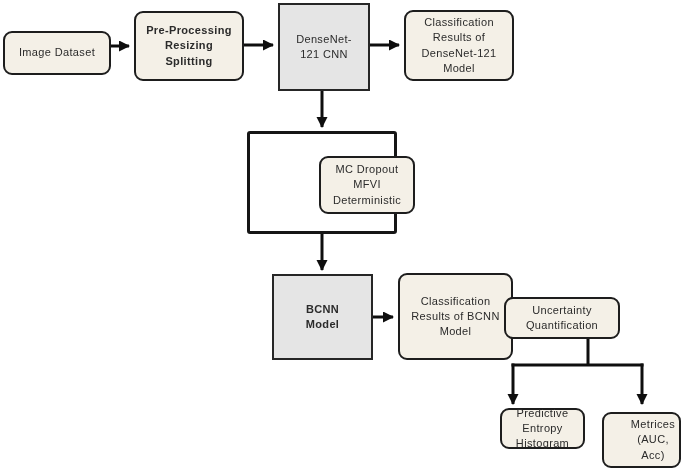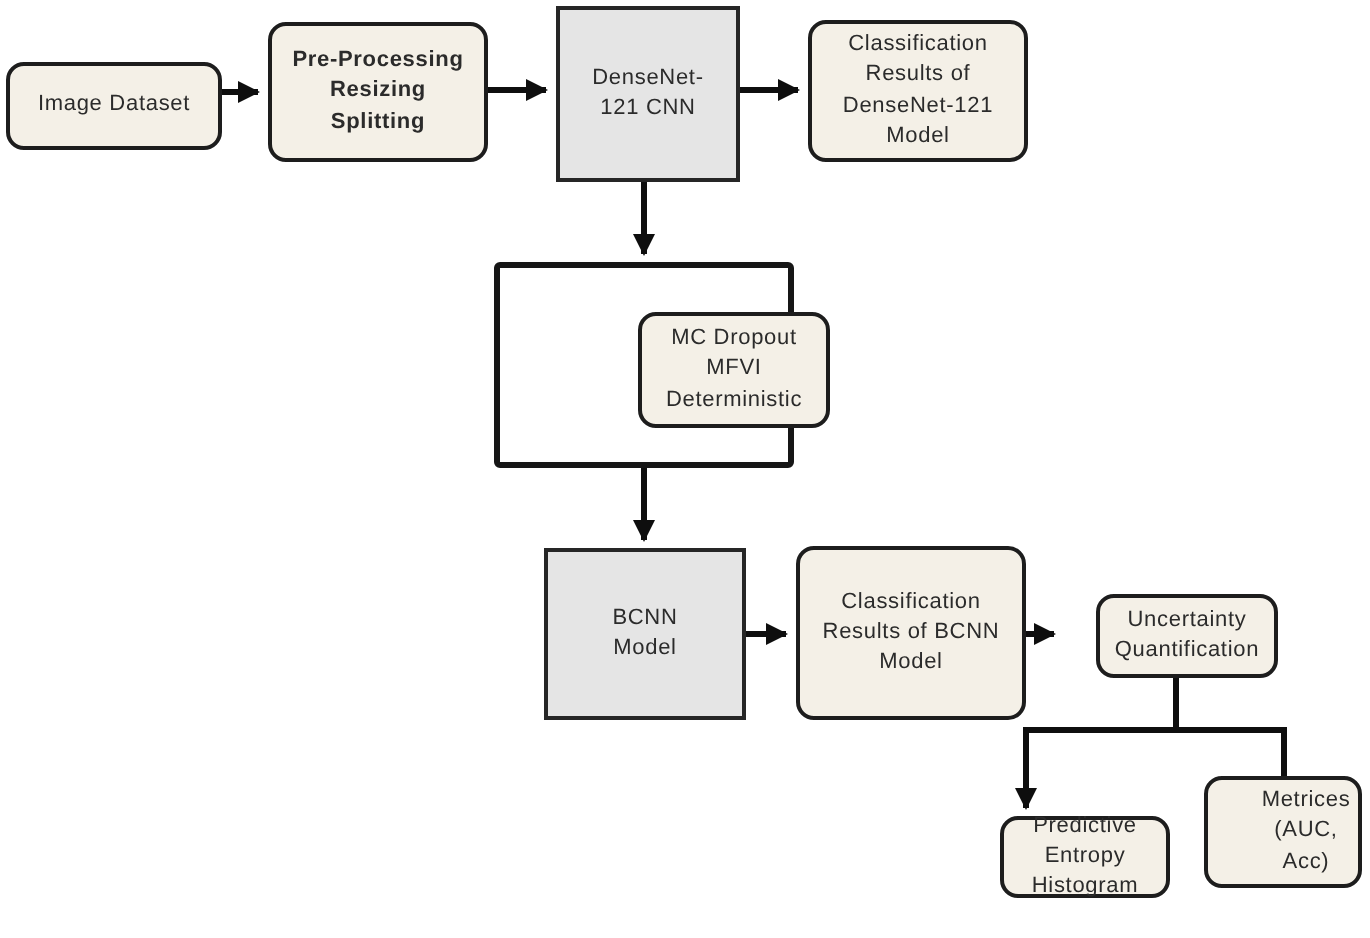--- a/index.html
+++ b/index.html
@@ -99,40 +99,40 @@
   </div>
 
   <div class="container-box" style="left:247px;top:131px;width:150px;height:103px;">
     <div class="inner-node" style="left:24px;top:22px;width:96px;height:58px;margin-left:45px;">
       <span class="label">MC Dropout
 MFVI
 Deterministic</span>
     </div>
   </div>
 
-  <div class="node cyan" style="left:272px;top:274px;width:101px;height:86px;">
+  <div class="node cyan" style="left:272px;top:274px;width:101px;height:86px;font-weight:bold;">
     <span class="label">BCNN
 Model</span>
   </div>
 
   <div class="node cream" style="left:398px;top:273px;width:115px;height:87px;">
     <span class="label">Classification
 Results of BCNN
 Model</span>
   </div>
 
-  <div class="node cream" style="left:548px;top:297px;width:91px;height:42px;">
+  <div class="node cream" style="left:504px;top:297px;width:116px;height:42px;">
     <span class="label">Uncertainty
 Quantification</span>
   </div>
 
   <div class="node cream" style="left:500px;top:408px;width:85px;height:41px;">
     <span class="label">Predictive
 Entropy
 Histogram</span>
   </div>
 
-  <div class="node cream" style="left:602px;top:388px;width:79px;height:56px;padding-left:23px;">
+  <div class="node cream" style="left:602px;top:412px;width:79px;height:56px;padding-left:23px;">
     <span class="label">Metrices
 (AUC, Acc)</span>
   </div>
 
 </div>
 
 </body></html>

